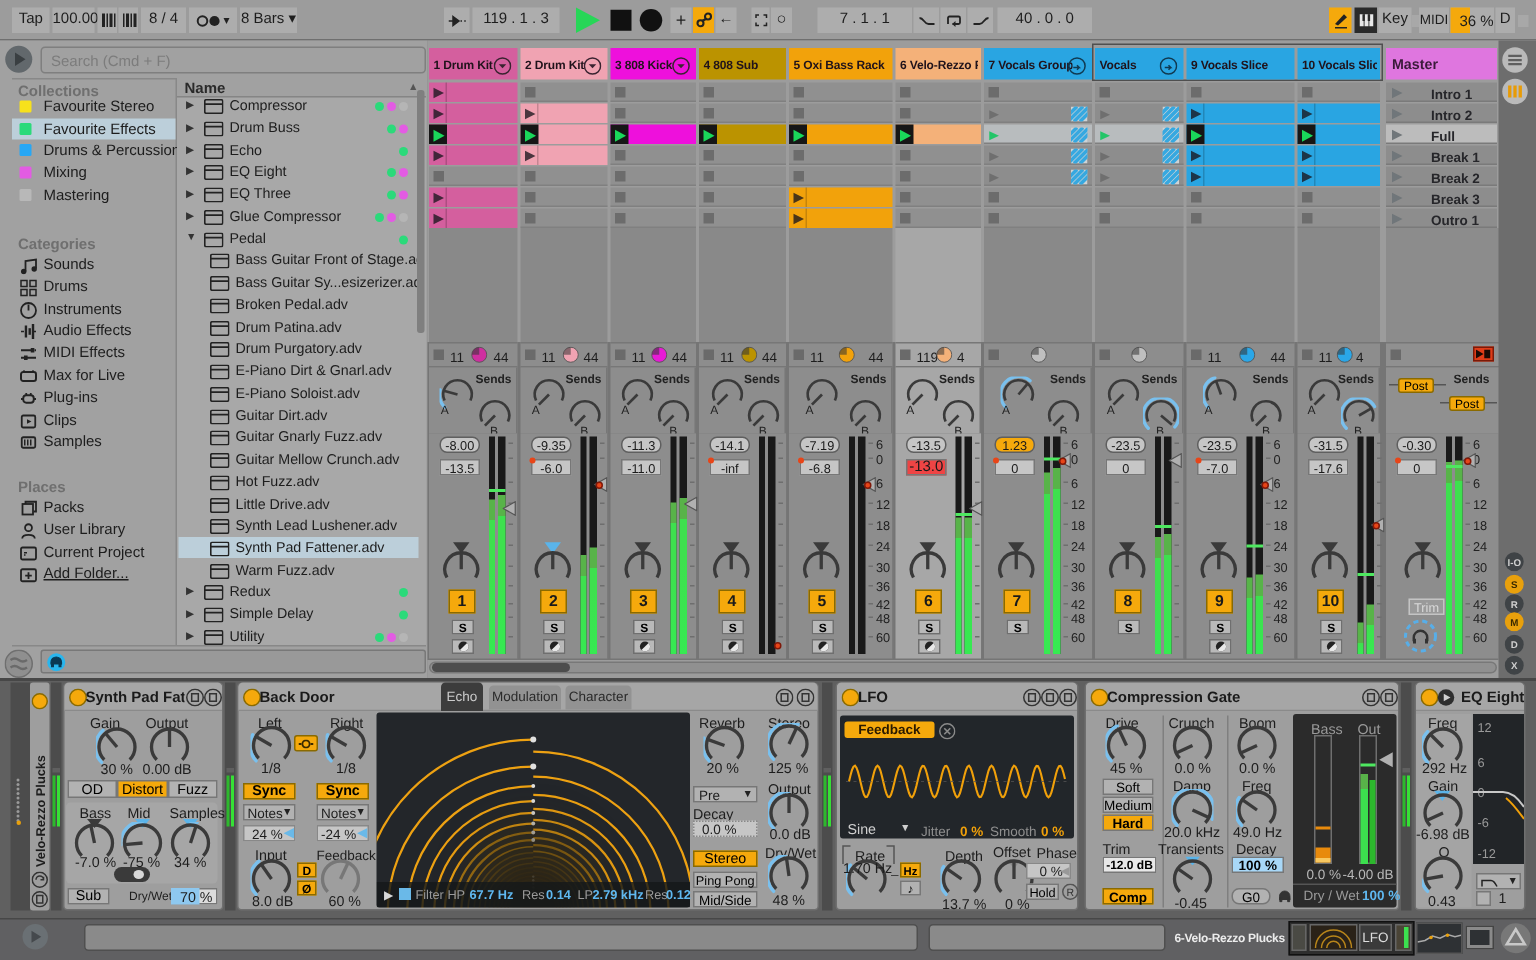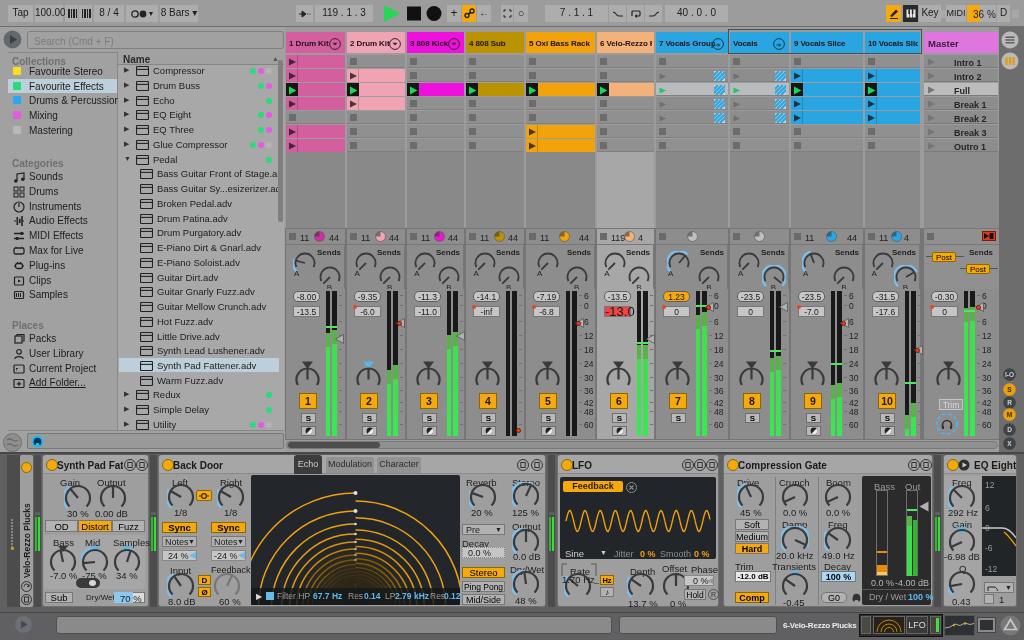--- a/index.html
+++ b/index.html
@@ -1164,21 +1164,21 @@
 <div class="" style="left:539px;top:393px;width:18px;height:16px;background:#f5a90c;border:1px solid #8a6a00;font-size:10.5px;font-weight:bold;text-align:center;line-height:15px;color:#1a1a1a">5</div>
 <div class="" style="left:541px;top:413px;width:15px;height:10px;background:#b9b9b9;border:1px solid #6f6f6f;font-size:8px;font-weight:bold;text-align:center;line-height:9px">S</div>
 <div class="" style="left:541px;top:426px;width:15px;height:10px;background:#b9b9b9;border:1px solid #6f6f6f"></div>
 <svg style="left:544.5px;top:427px" width="8" height="8">
     <circle cx="4" cy="4" r="3.4" fill="#222"></circle>
     <path d="M4 0.6 A3.4 3.4 0 0 1 4 7.4 Z" fill="#e8e8e8" transform="rotate(45 4 4)"></path>
   </svg>
 <div class="" style="left:597px;top:289px;width:57px;height:150px;background:#a7a7a7"></div>
 <div class="" style="left:654px;top:289px;width:1px;height:150px;background:#777"></div>
 <div class="" style="left:604px;top:291px;width:27px;height:11px;background:#c6c6c6;border:1px solid #5f5f5f;border-radius:5px;font-size:8.5px;text-align:center;line-height:10px;color:#1a1a1a">-13.5</div>
-<div class="" style="left:604px;top:306px;width:27px;height:11px;background:#ef4444;border:1px solid #777;font-size:13px;text-align:center;line-height:10px;color:#1a1a1a">-13.0</div>
+<div class="" style="left:604px;top:306px;width:27px;height:11px;background:#ef4444;border:1px solid #777;font-size:10px;text-align:center;line-height:10px;color:#1a1a1a">-13.0</div>
 <div class="" style="left:637px;top:291px;width:4px;height:145px;background:#191919"></div>
 <div class="" style="left:637px;top:345px;width:4px;height:91px;background:linear-gradient(to bottom,#58b349 0 14px,#3ee04e 14px 40%,#36ea52)"></div>
 <div class="" style="left:643px;top:291px;width:5px;height:145px;background:#191919"></div>
 <div class="" style="left:643px;top:345px;width:5px;height:91px;background:linear-gradient(to bottom,#58b349 0 14px,#3ee04e 14px 40%,#36ea52)"></div>
 <div class="" style="left:637px;top:342px;width:11px;height:1.5px;background:#4ee860"></div>
 <div class="" style="left:650px;top:295px;width:3px;height:1px;background:#6e6e6e"></div>
 <div class="" style="left:650px;top:305px;width:3px;height:1px;background:#6e6e6e"></div>
 <div class="" style="left:650px;top:321px;width:3px;height:1px;background:#6e6e6e"></div>
 <div class="" style="left:650px;top:335px;width:3px;height:1px;background:#6e6e6e"></div>
 <div class="" style="left:650px;top:349px;width:3px;height:1px;background:#6e6e6e"></div>

